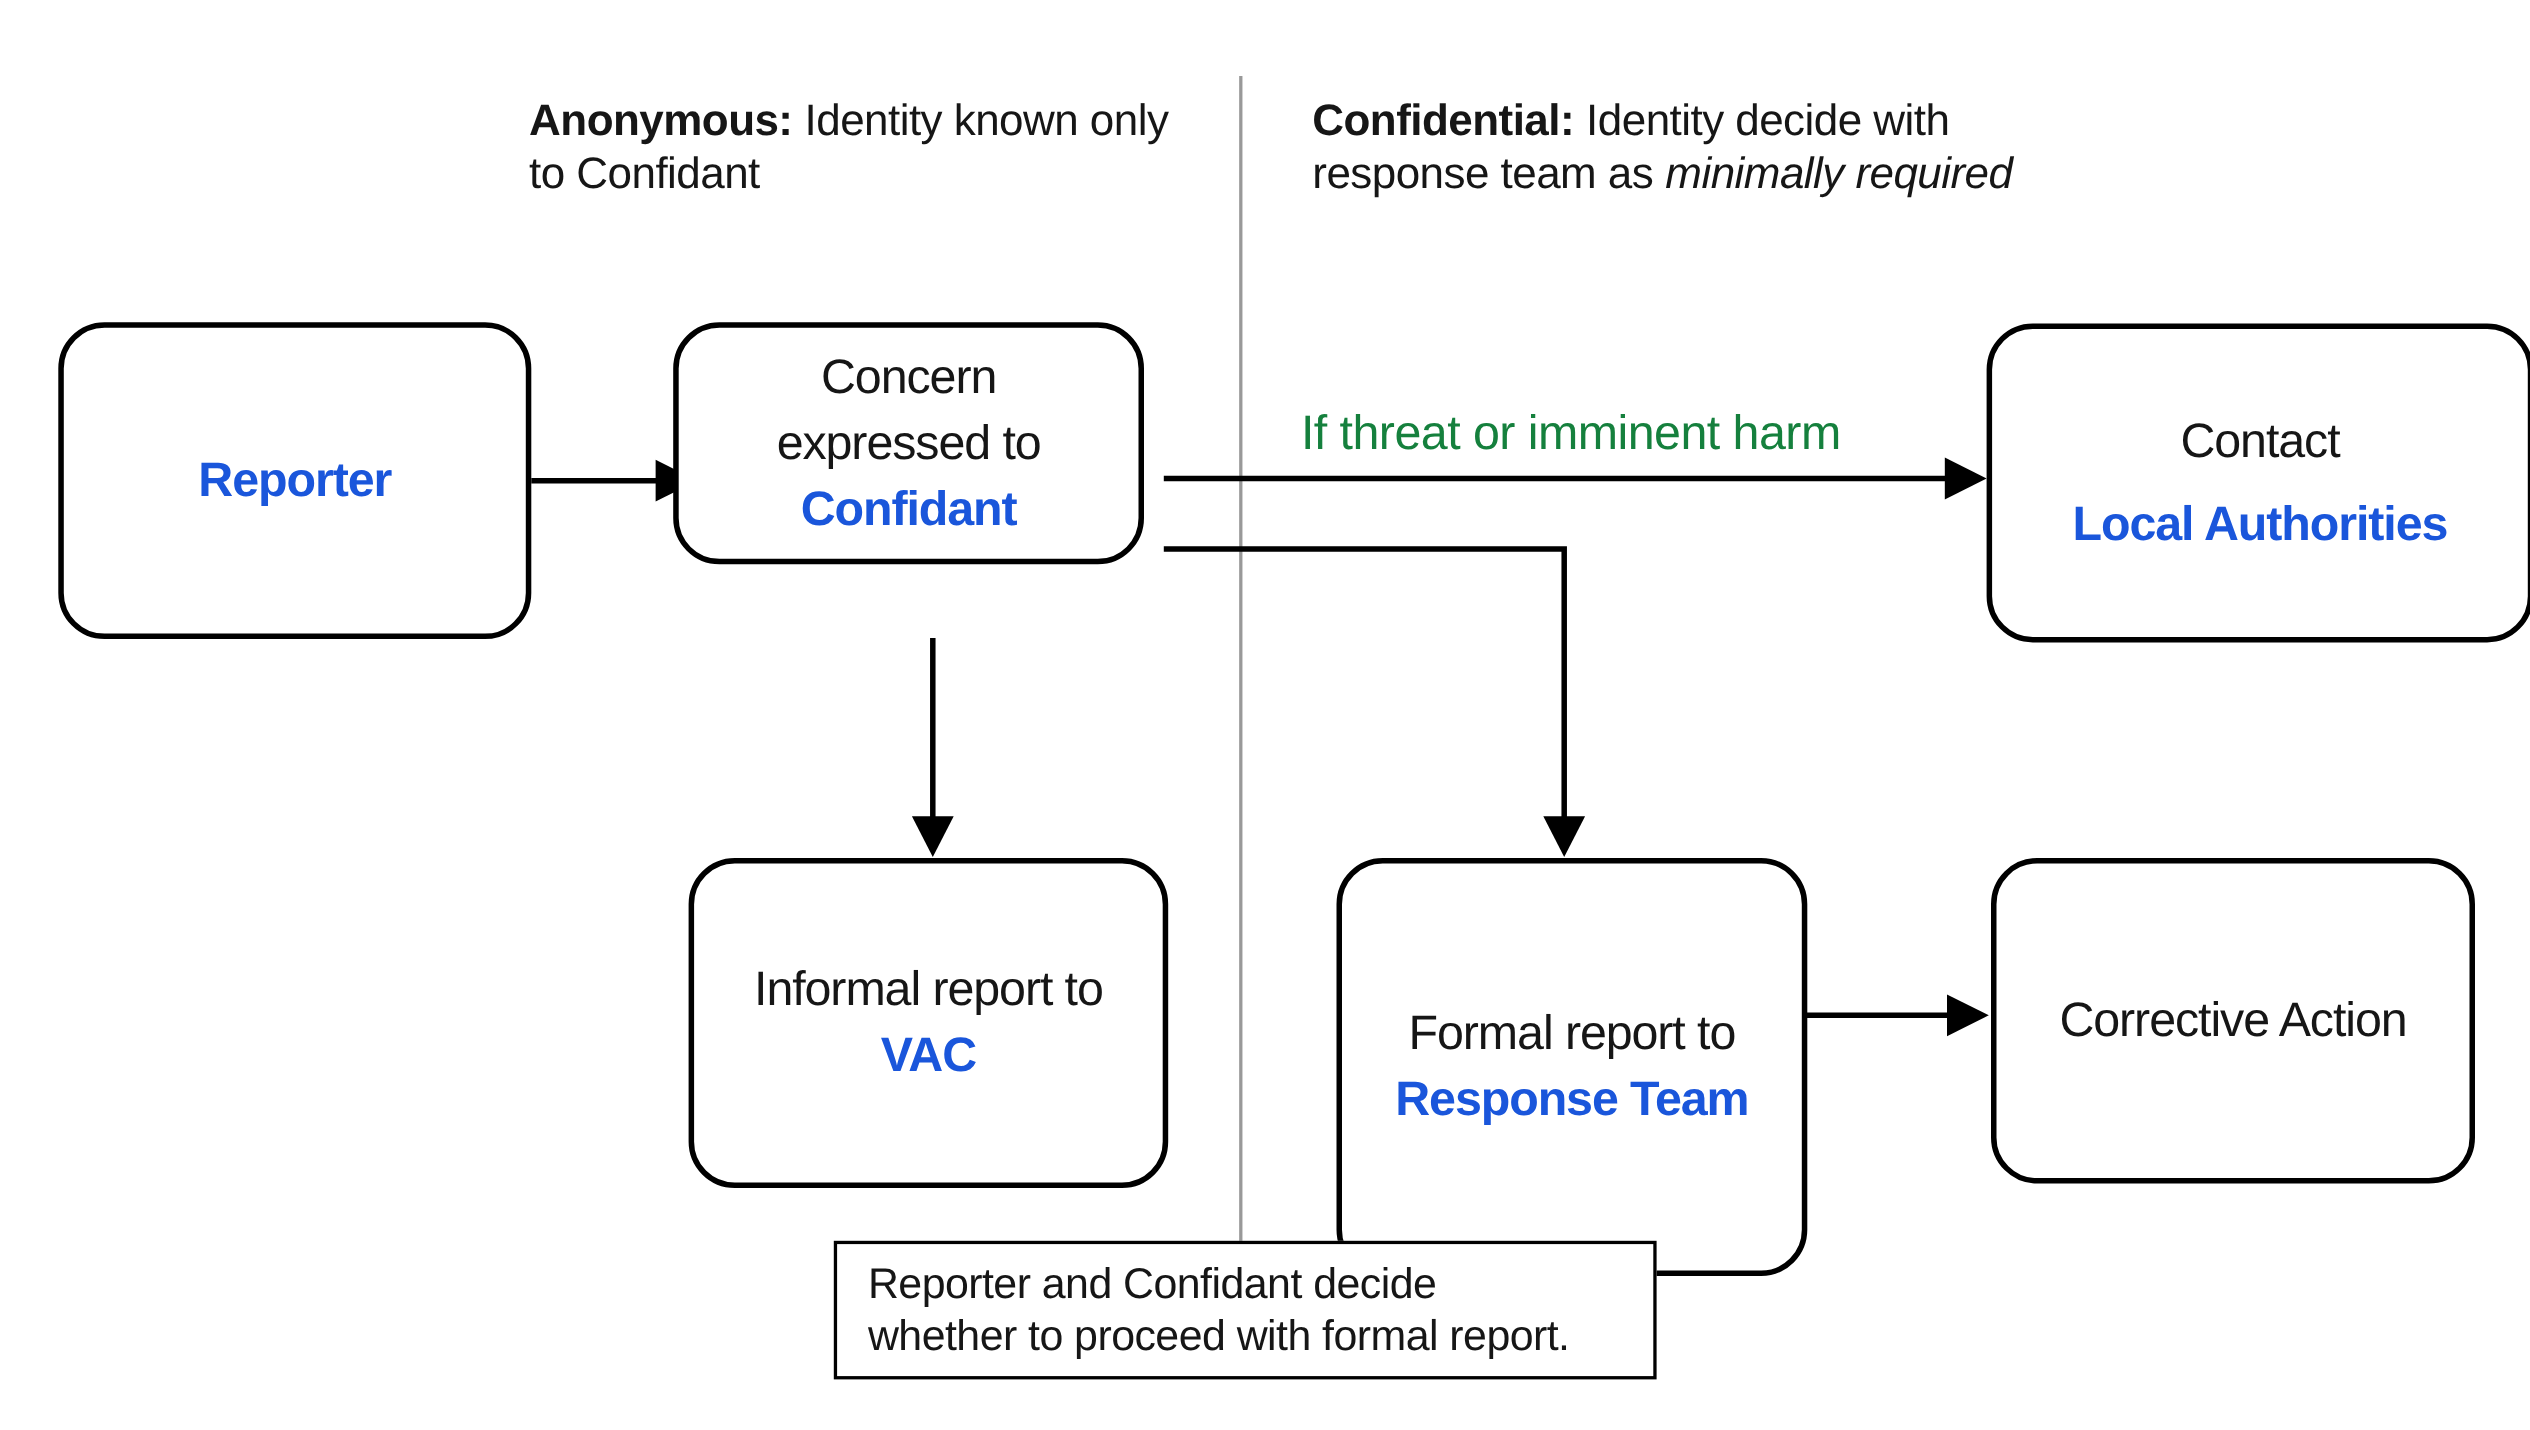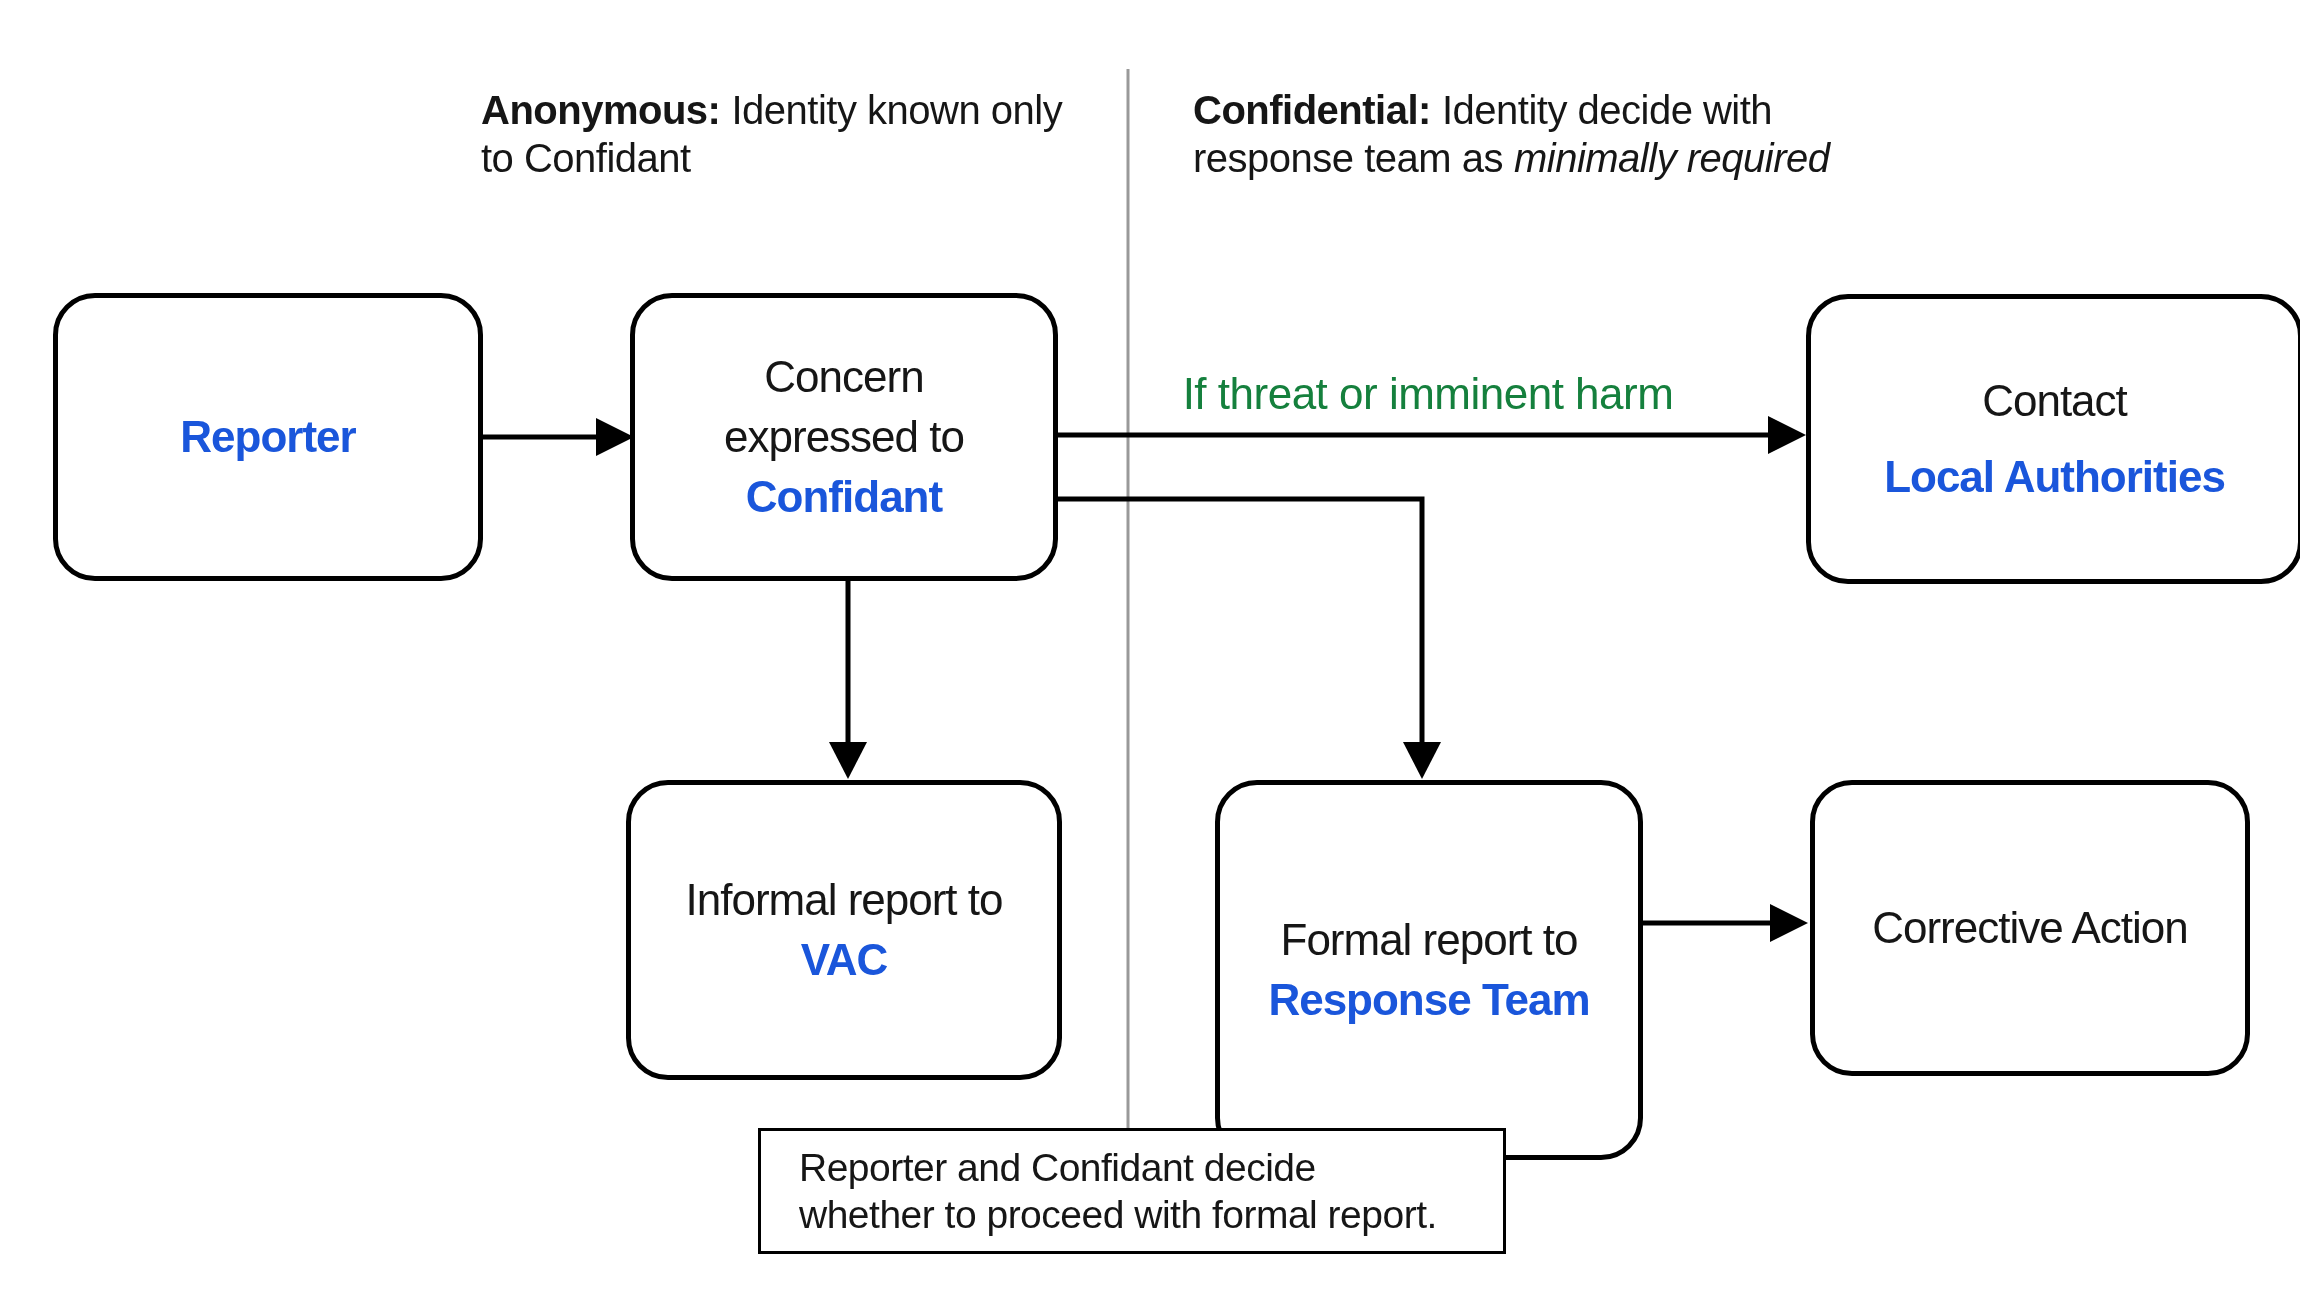--- a/index.html
+++ b/index.html
@@ -38,21 +38,21 @@
     color:#15803d;white-space:nowrap;
     transform:translateX(-50%);
   }
   #note-box{
     position:absolute;
     left:758px;top:1128px;width:748px;height:126px;
     box-sizing:border-box;
     background:#ffffff;
     border:3px solid #000000;
     display:flex;flex-direction:column;justify-content:center;
-    padding-left:38px;
+    padding-left:28px;
     font-size:39px;line-height:47px;letter-spacing:-0.5px;
     color:#161616;
   }
 </style>
 </head>
 <body>
 
 <div id="canvas">
 
   <svg id="wires" viewBox="0 0 2300 1300">
@@ -90,21 +90,21 @@
     <div><span class="b">Confidential:</span><span>Identity decide with</span></div>
     <div><span>response team as</span><span class="it">minimally required</span></div>
   </div>
 
   <div class="edge-label" style="left:1428px;top:370px;">If threat or imminent harm</div>
 
   <div class="node" style="left:53px;top:293px;width:430px;height:288px;">
     <div class="accent">Reporter</div>
   </div>
 
-  <div class="node" style="left:630px;top:293px;width:428px;height:288px;">
+  <div class="node" style="left:612px;top:293px;width:428px;height:220px;">
     <div class="plain">Concern</div>
     <div class="plain">expressed to</div>
     <div class="accent">Confidant</div>
   </div>
 
   <div class="node" style="left:1806px;top:294px;width:497px;height:290px;gap:16px;">
     <div class="plain">Contact</div>
     <div class="accent">Local Authorities</div>
   </div>
 

